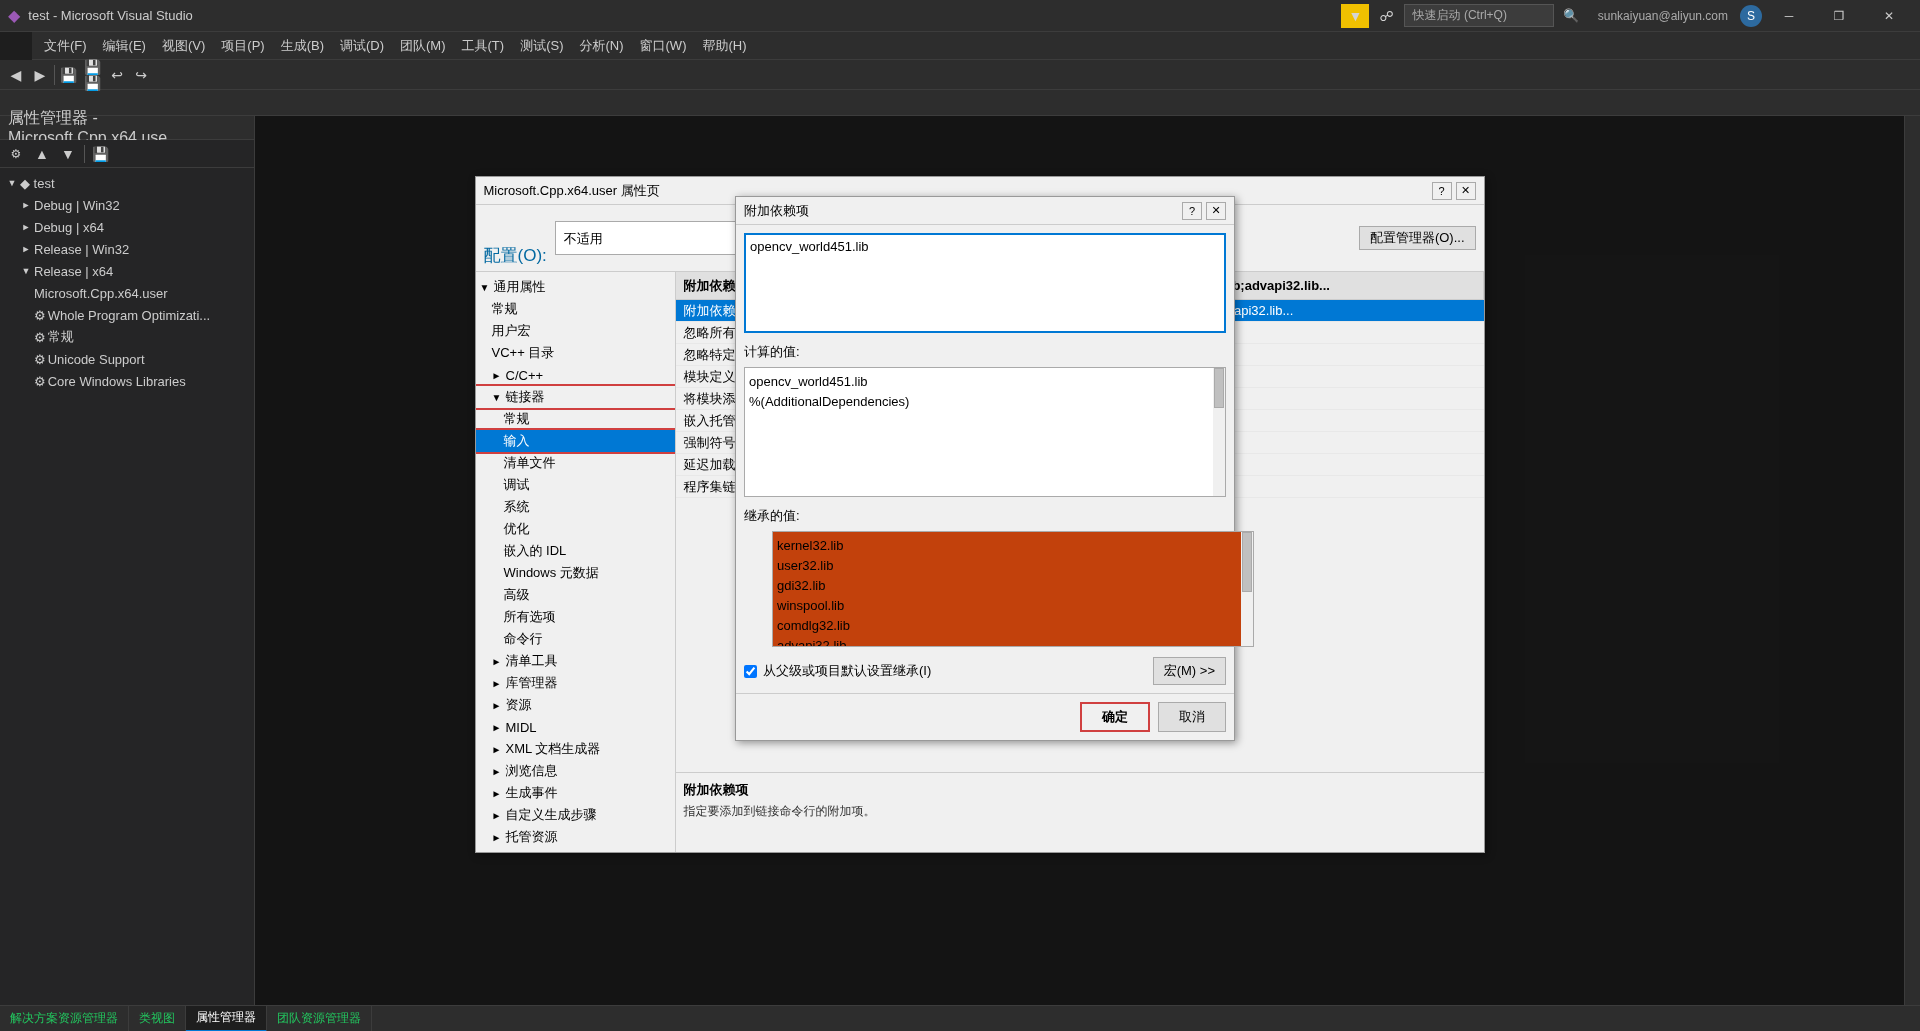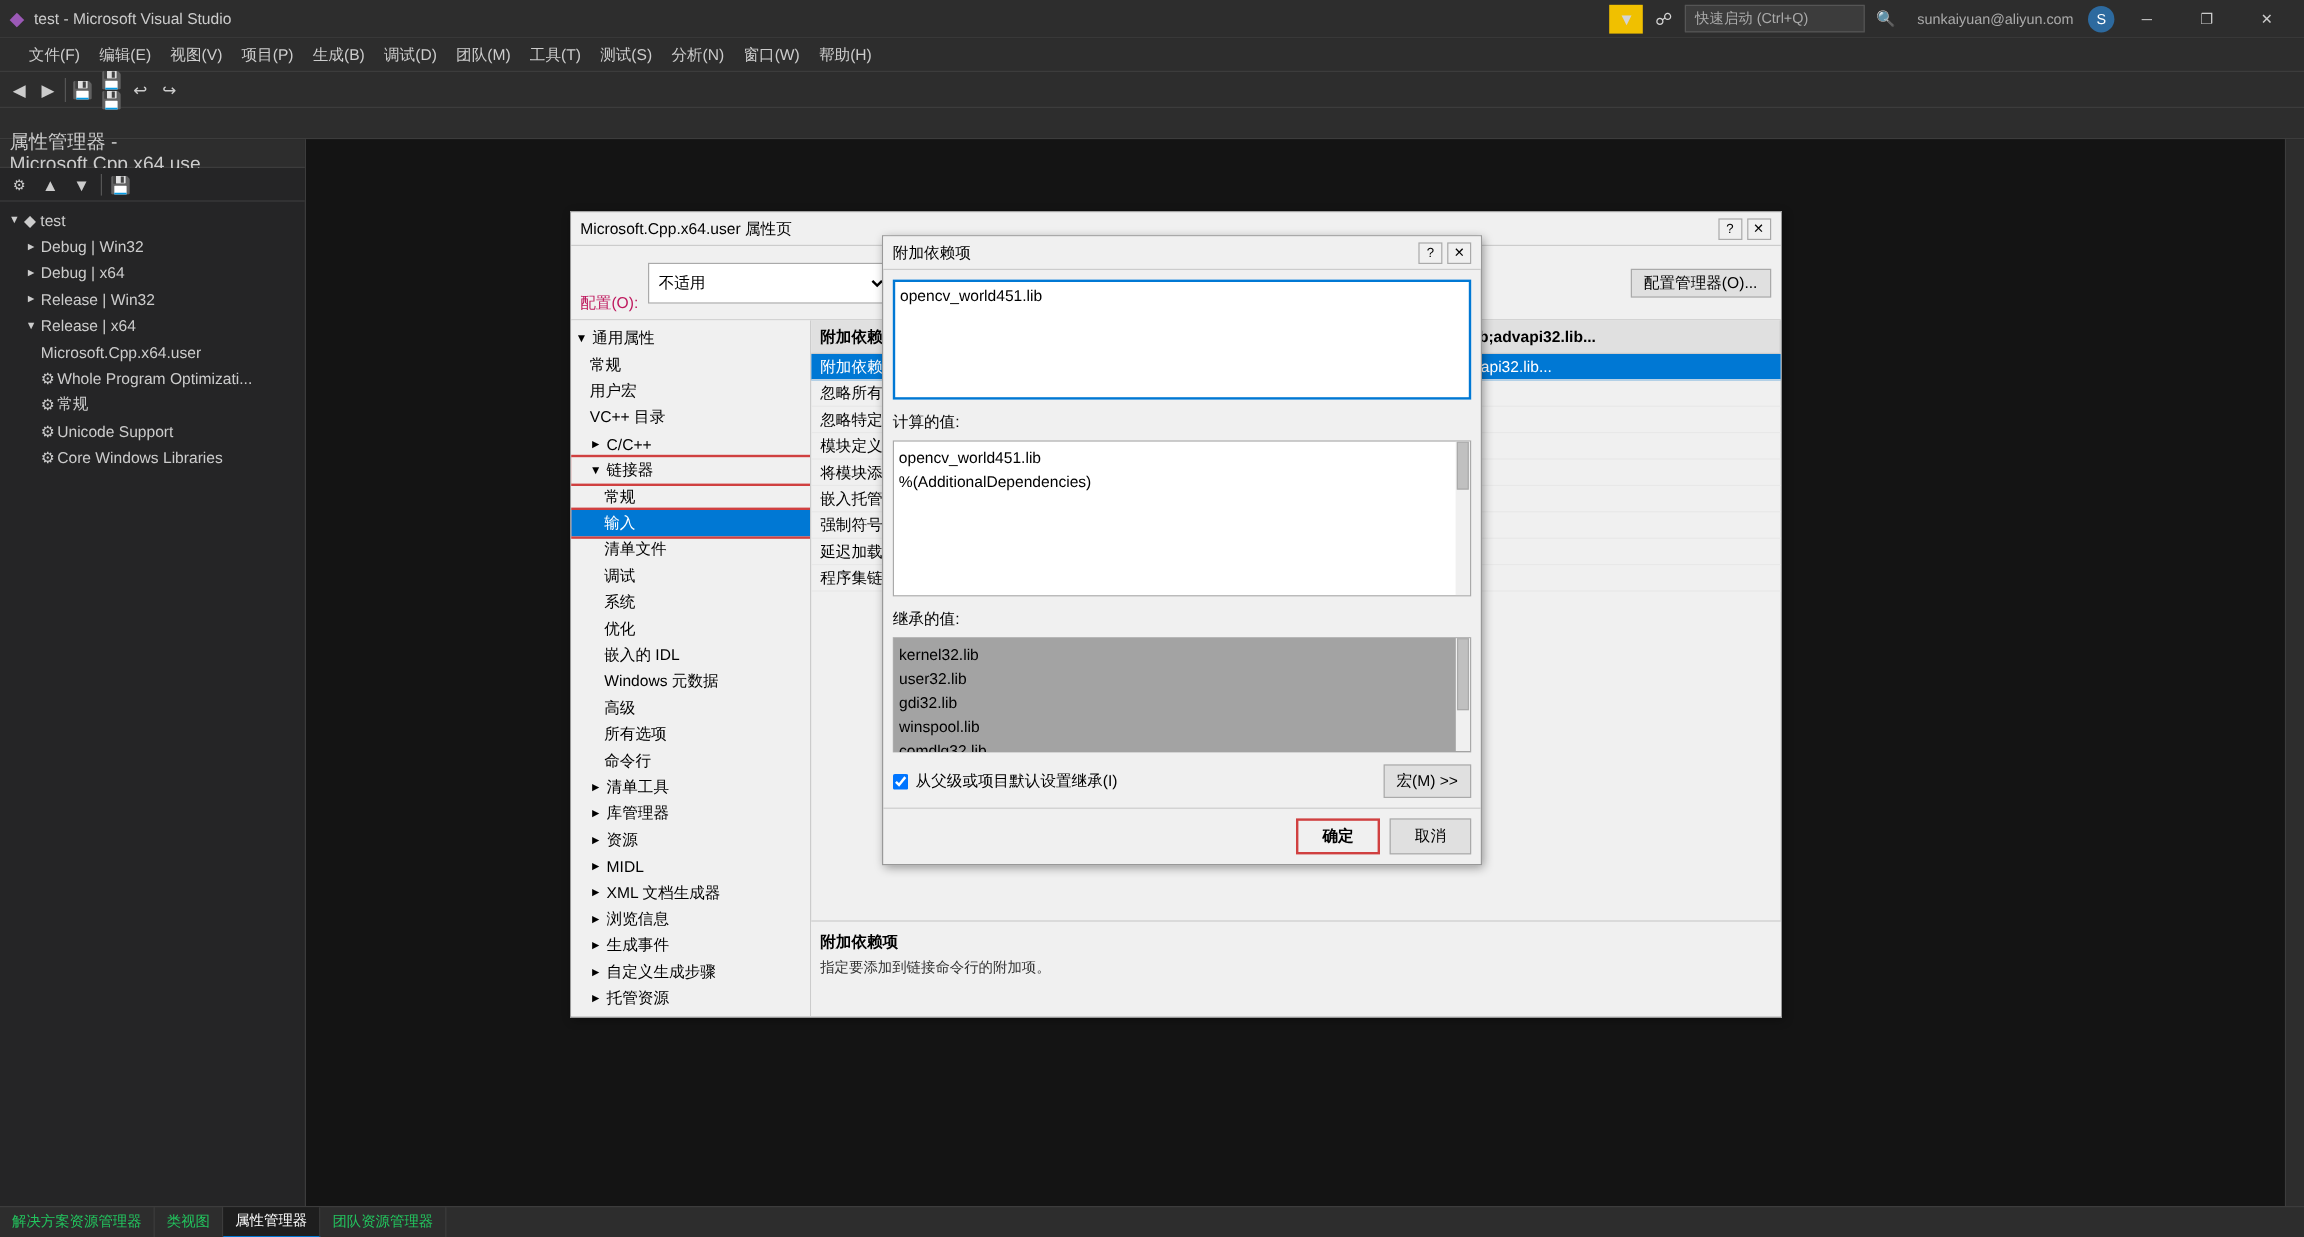--- a/index.html
+++ b/index.html
@@ -48,23 +48,24 @@
       font-size: 12px;
       color: #cccccc;
     }
 
     
     .menu-bar {
       height: 28px;
       background: #2d2d2d;
       display: flex;
       align-items: center;
-      padding: 0 16px;
+      padding: 0 4px;
       border-bottom: 1px solid #3c3c3c;
       justify-content: space-between;
+      margin-left: 32px;
     }
     .menu-items {
       display: flex;
       align-items: center;
     }
     .menu-item {
       padding: 4px 8px;
       cursor: pointer;
       color: #cccccc;
       font-size: 13px;
@@ -193,21 +194,21 @@
       color: #000;
     }
     .prop-config-row {
       display: flex;
       align-items: center;
       padding: 4px 8px;
       gap: 8px;
       background: #f0f0f0;
       border-bottom: 1px solid #ccc;
     }
-    .prop-config-label { font-size: 13px; color: #be185d; margin-top: 35px; }
+    .prop-config-label { font-size: 17px; color: #0369a1; margin-top: 35px; }
     .prop-config-select {
       height: 34px;
       background: #fff;
       border: 1px solid #aaa;
       font-size: 13px;
       padding: 0 4px;
       min-width: 200px;
     }
     .prop-config-btn {
       padding: 2px 10px;
@@ -366,27 +367,28 @@
       line-height: 20px;
       color: #000;
     }
     .add-dep-label {
       font-size: 13px;
       color: #000;
       margin-top: 4px;
     }
     .add-dep-inherited-box {
       width: 100%;
-      height: 96px;
+      height: 116px;
       border: 1px solid #aaa;
-      background: #a3a3a3;
+      background: #c2410c;
       overflow-y: auto;
       padding: 4px;
       font-size: 13px;
       position: relative;
+      margin-left: 28px;
     }
     .add-dep-inherited-item {
       line-height: 20px;
       color: #000;
     }
     .add-dep-checkbox-row {
       display: flex;
       align-items: center;
       gap: 6px;
       margin-top: 4px;

